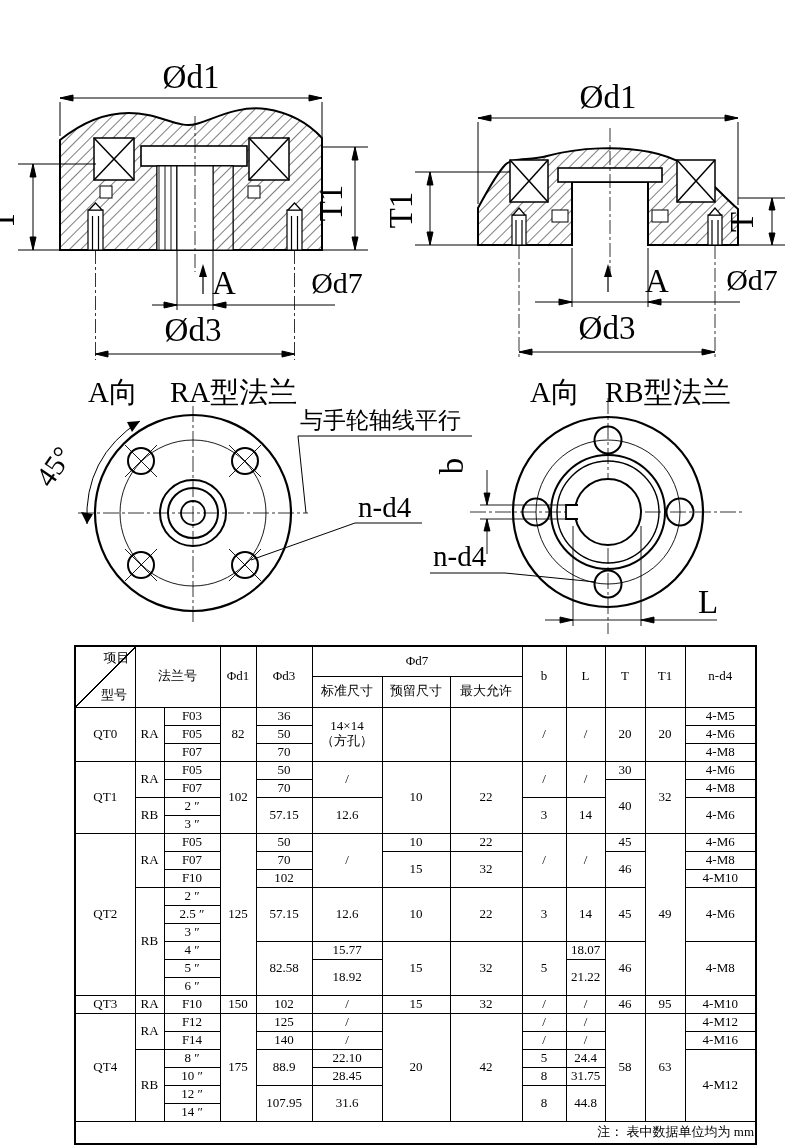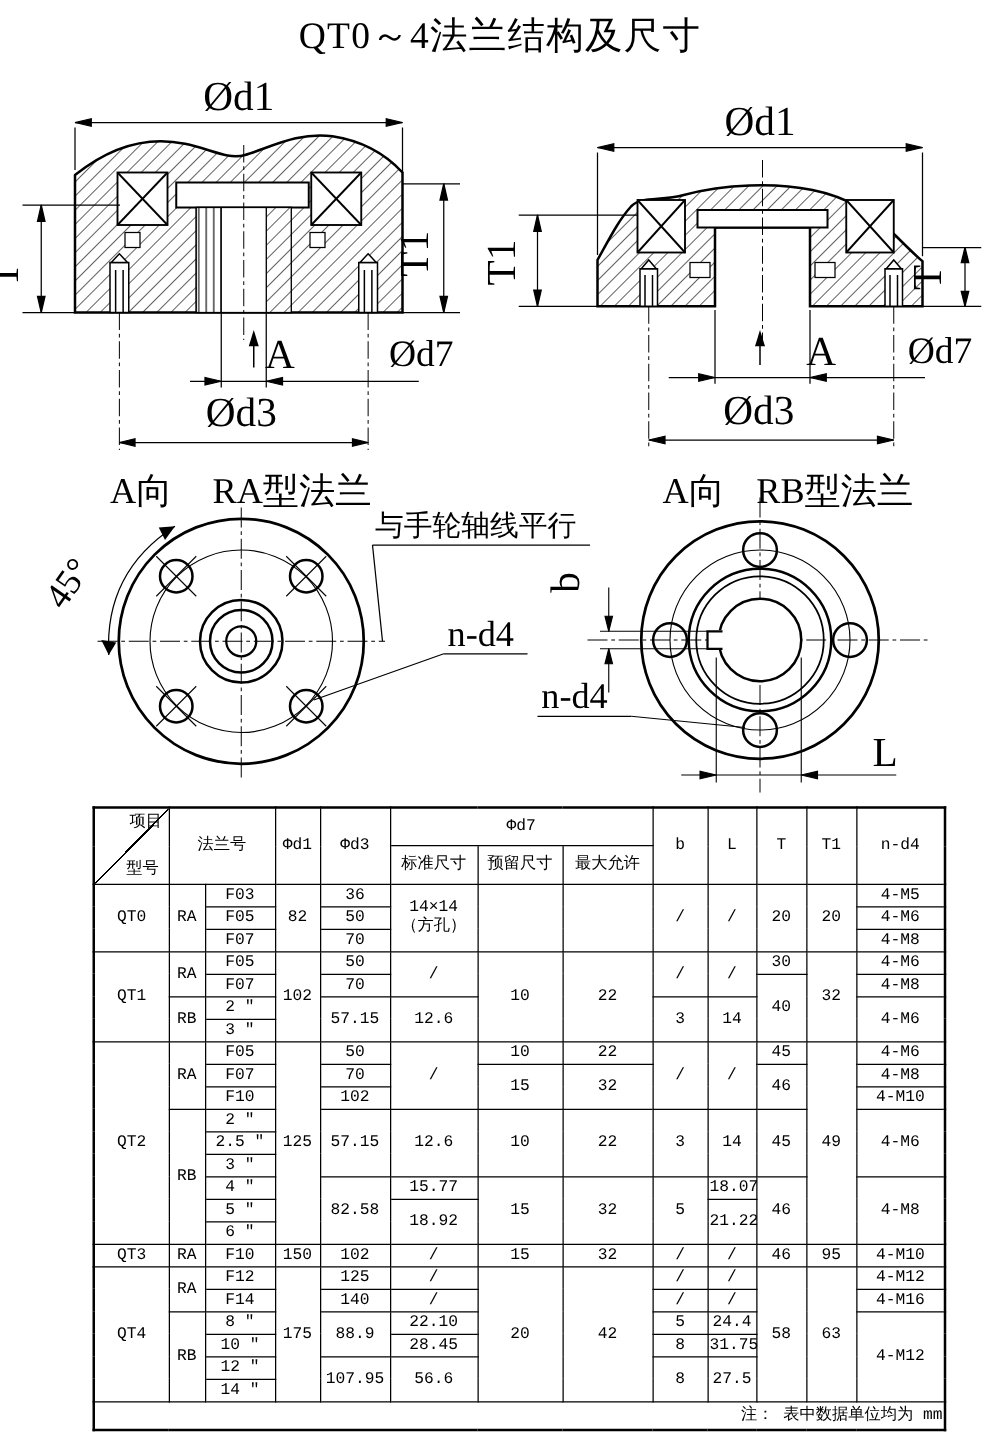--- a/index.html
+++ b/index.html
@@ -5,37 +5,36 @@
   html,body{margin:0;padding:0;background:#fff;}
   #page{position:relative;width:800px;height:1147px;background:#fff;font-family:"Liberation Serif","DejaVu Serif",serif;color:#000;overflow:hidden;}
   #doc-title{position:absolute;top:8px;left:0;width:800px;text-align:center;font-size:30px;letter-spacing:1px;}
   svg{position:absolute;overflow:visible;}
   text{fill:#000;}
   .dim{font-size:33px;font-family:"Liberation Serif",serif;}
   .dim2{font-size:30px;font-family:"Liberation Serif",serif;}
   .cn{font-size:29px;font-family:"Liberation Serif","DejaVu Sans",serif;}
   .cnsmall{font-size:23px;font-family:"Liberation Serif","DejaVu Sans",serif;}
   
-  #flange-table{position:absolute;left:74px;top:645px;border-collapse:collapse;table-layout:fixed;width:683px;font-family:Liberation Mono, monospace;}
+  #flange-table{position:absolute;left:74px;top:645px;border-collapse:collapse;table-layout:fixed;width:683px;}
   #flange-table th,#flange-table td{border:1px solid #000;font-weight:normal;font-size:13px;text-align:center;vertical-align:middle;padding:0 1px;white-space:pre-line;line-height:1.15;}
   #flange-table{border:2px solid #000;}
   #flange-table thead tr{height:27px;}
   #flange-table tbody tr{height:18px;}
   #flange-table .note-row td{height:21px;text-align:right;padding-left:6px;}
   .corner{position:relative;padding:0;}
   .corner .diag{position:absolute;left:0;top:0;width:100%;height:100%;background:linear-gradient(to bottom right,transparent calc(50% - 0.7px),#000 calc(50% - 0.7px),#000 calc(50% + 0.7px),transparent calc(50% + 0.7px));}
   .corner .ct{position:absolute;top:4px;right:5px;}
   .corner .cb{position:absolute;bottom:4px;left:5px;margin-left:20px;}
 </style>
 </head>
 <body>
 
 <div id="page">
 
-  <div id="doc-title">QT0～4法兰结构及尺寸</div>
 
   <svg style="left:0;top:58px" width="395" height="320" viewBox="0 0 395 320">
     <defs>
       <pattern id="h45a" patternUnits="userSpaceOnUse" width="8" height="8" patternTransform="rotate(45)">
         <rect width="8" height="8" fill="#fff"></rect>
         <line x1="0" y1="0" x2="0" y2="8" stroke="#000" stroke-width="1"></line>
       </pattern>
       <pattern id="hva" patternUnits="userSpaceOnUse" width="6" height="6">
         <rect width="6" height="6" fill="#fff"></rect>
         <line x1="3" y1="0" x2="3" y2="6" stroke="#000" stroke-width="0.9"></line>
@@ -528,23 +527,23 @@
         </tr>
         <tr>
           <td>10 ″</td>
           <td>28.45</td>
           <td>8</td>
           <td>31.75</td>
         </tr>
         <tr>
           <td>12 ″</td>
           <td rowspan="2">107.95</td>
-          <td rowspan="2">56.6</td>
+          <td rowspan="2">31.6</td>
           <td rowspan="2">8</td>
-          <td rowspan="2">27.5</td>
+          <td rowspan="2">44.8</td>
         </tr>
         <tr>
           <td>14 ″</td>
         </tr>
       </tbody>
     <tfoot>
       <tr class="note-row">
         <td colspan="13">注： 表中数据单位均为 mm</td>
       </tr>
     </tfoot>

